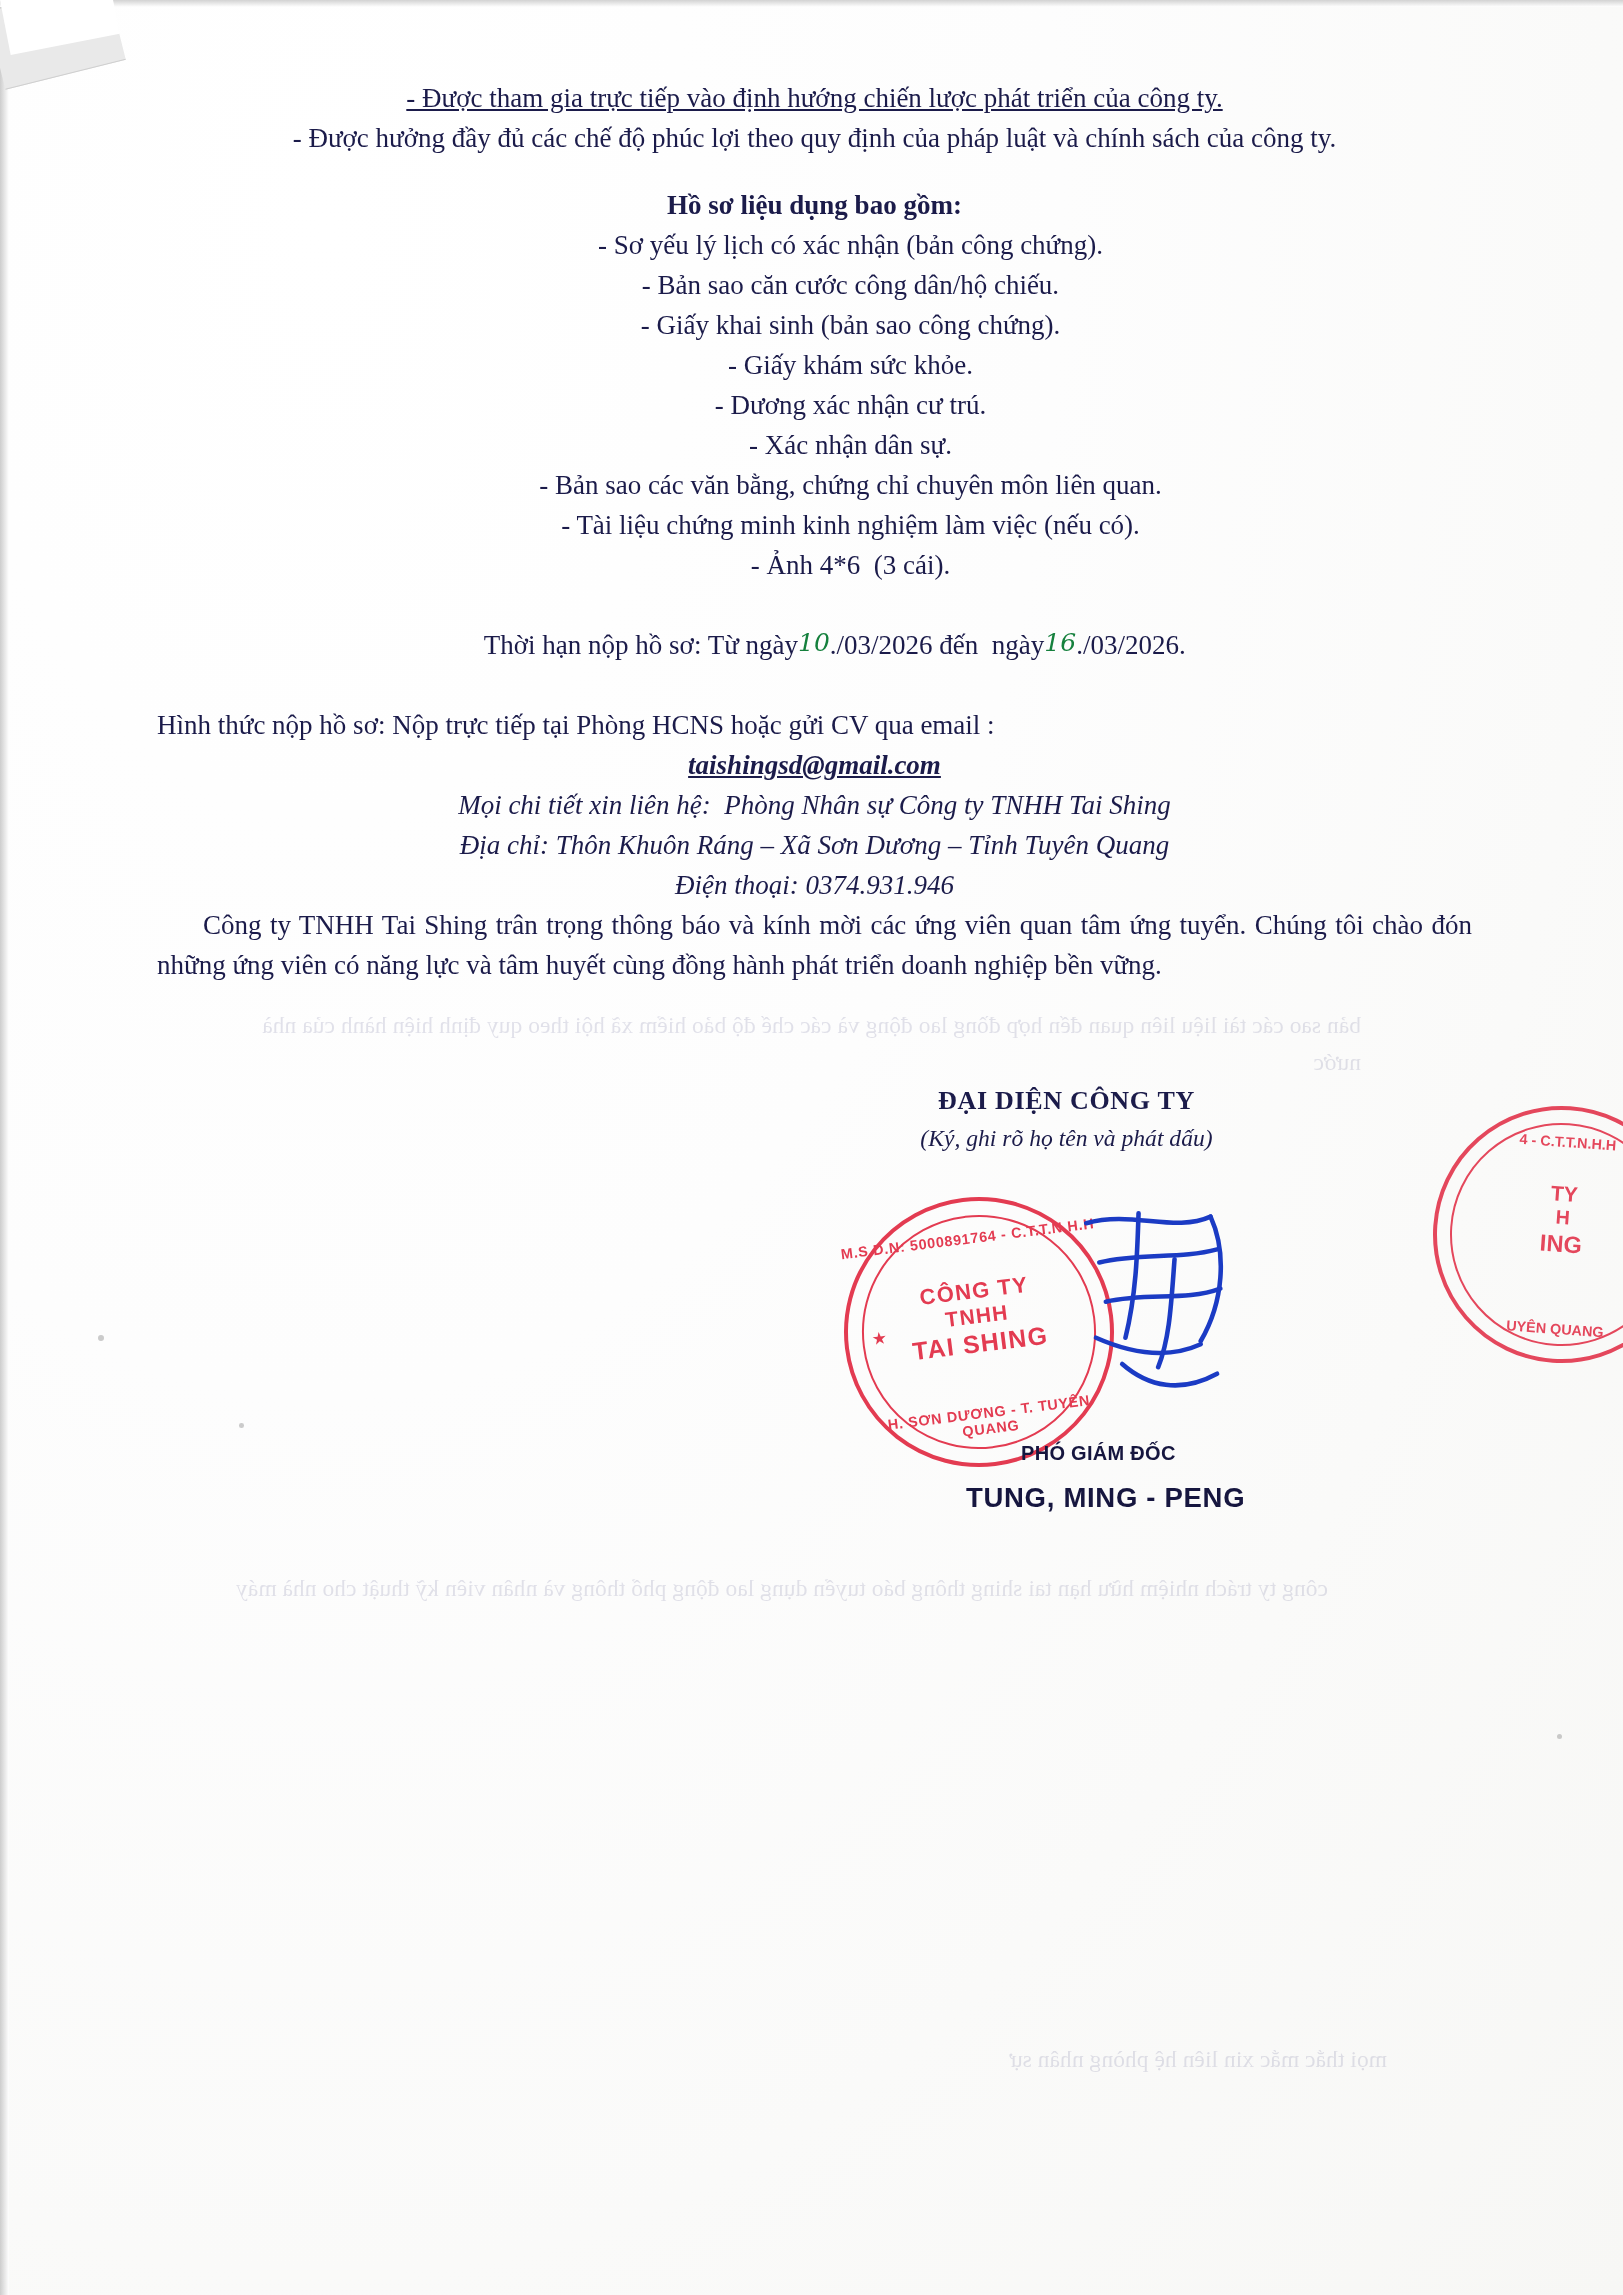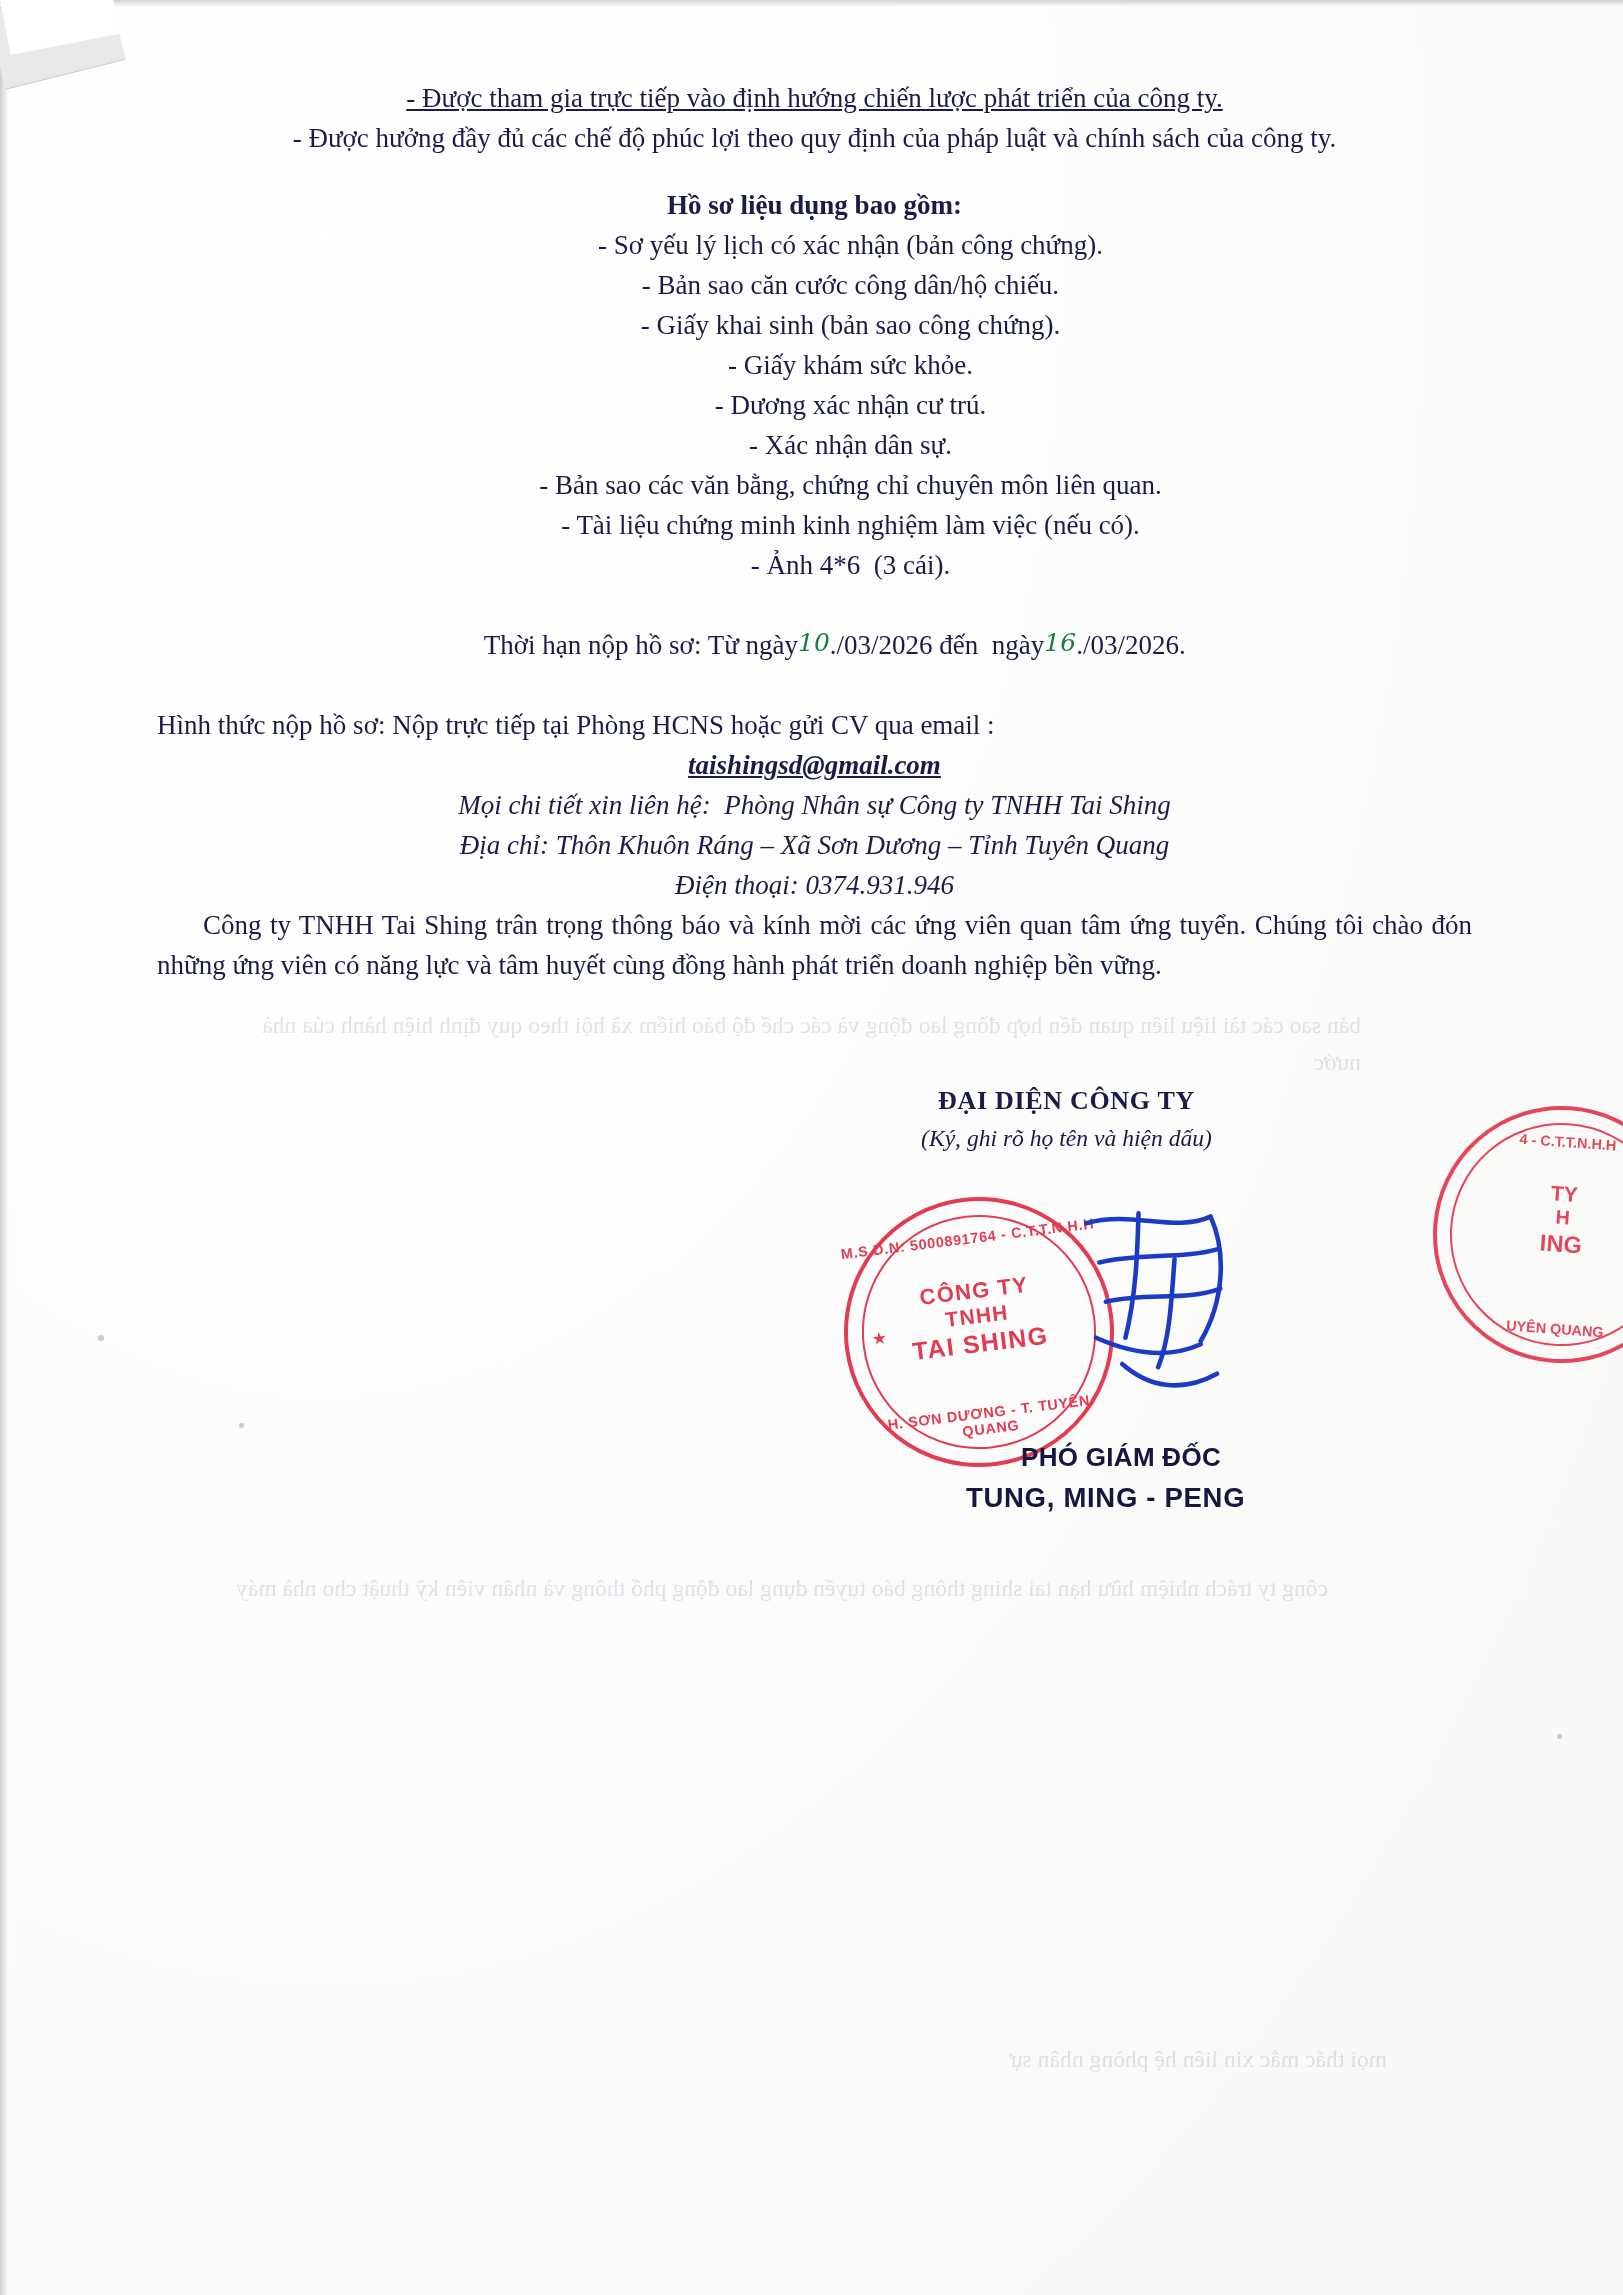--- a/index.html
+++ b/index.html
@@ -109,21 +109,21 @@
   .sig-sub {
     font-size: 23.6px;
     font-style: italic;
     margin-top: 9.2px;
   }
   .sig-role {
     position: absolute;
     left: 1021px;
     top: 1442px;
     font-family: "Liberation Sans", sans-serif;
-    font-size: 26px;
+    font-size: 20px;
     font-weight: bold;
     color: #16163f;
     letter-spacing: 0.3px;
   }
   .sig-name {
     position: absolute;
     left: 966px;
     top: 1482px;
     font-family: "Liberation Sans", sans-serif;
     font-size: 27.5px;
@@ -301,21 +301,21 @@
 
     <div class="line italic">Mọi chi tiết xin liên hệ:  Phòng Nhân sự Công ty TNHH Tai Shing</div>
     <div class="line italic">Địa chỉ: Thôn Khuôn Ráng – Xã Sơn Dương – Tỉnh Tuyên Quang</div>
     <div class="line italic">Điện thoại: 0374.931.946</div>
 
     <div class="line justify" style="text-indent:46px;">Công ty TNHH Tai Shing trân trọng thông báo và kính mời các ứng viên quan tâm ứng tuyển. Chúng tôi chào đón những ứng viên có năng lực và tâm huyết cùng đồng hành phát triển doanh nghiệp bền vững.</div>
   </div>
 
   <div class="sig-area">
     <div class="sig-title">ĐẠI DIỆN CÔNG TY</div>
-    <div class="sig-sub">(Ký, ghi rõ họ tên và hiện dấu)</div>
+    <div class="sig-sub">(Ký, ghi rõ họ tên và phát dấu)</div>
   </div>
 
   <div class="stamp">
     <div class="stamp-inner"></div>
     <div class="stamp-arc-top">M.S.D.N: 5000891764 - C.T.T.N.H.H</div>
     <div class="stamp-star">★</div>
     <div class="stamp-center">
       <div class="l1">CÔNG TY</div>
       <div class="l2">TNHH</div>
       <div class="l3">TAI SHING</div>

